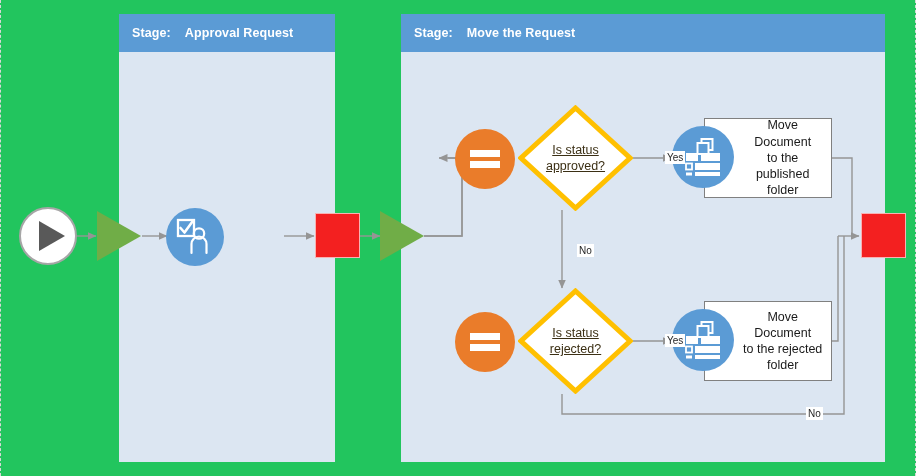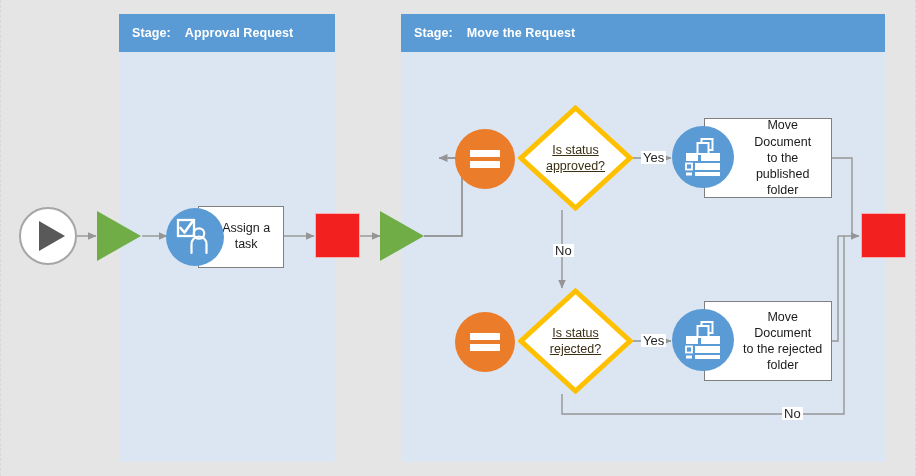--- a/index.html
+++ b/index.html
@@ -7,21 +7,21 @@
     padding: 0;
     background: #ffffff;
   }
   body {
     font-family: "Liberation Sans", sans-serif;
   }
   #canvas {
     position: relative;
     width: 916px;
     height: 476px;
-    background: #e5e5e5;
+    background: #22c55e;
     overflow: hidden;
     border-left: 1px dashed #d8d8d8;
     border-right: 1px dashed #d8d8d8;
     box-sizing: border-box;
   }
   .stage {
     position: absolute;
     background: #dce6f2;
     box-sizing: border-box;
   }
@@ -147,25 +147,26 @@
     font-size: 12.5px;
     color: #3b2f14;
     line-height: 1.3;
     pointer-events: none;
     text-decoration: underline;
   }
   
   .edge-label {
     position: absolute;
     background: #ffffff;
-    font-size: 13px;
+    font-size: 10px;
     color: #262626;
     padding: 0 2px;
     line-height: 13px;
     white-space: nowrap;
+    margin-left: 24px;
   }
   #connectors {
     position: absolute;
     left: 0;
     top: 0;
   }
 </style>
 </head>
 <body>
 
@@ -223,24 +224,20 @@
   </svg>
 
   <div class="node" style="left:18px; top:207px;">
     <div class="start-circle">
       <span class="play-tri"></span>
     </div>
   </div>
 
   <div class="node green-arrow" style="left:96px; top:211px;"></div>
 
-  <div class="node task-box" style="left:197px; top:206px; width:86px; height:62px;">
-    <span class="label" style="white-space:pre-line;">Assign a
-task</span>
-  </div>
   <div class="badge" style="left:165px; top:208px; width:58px; height:58px;">
     <svg width="40" height="40" viewBox="0 0 40 40">
       <rect x="3" y="3" width="16" height="16" fill="none" stroke="#ffffff" stroke-width="2.3"></rect>
       <path d="M5.5,11 L9.5,15.5 L17.5,4.5" fill="none" stroke="#ffffff" stroke-width="2.6" stroke-linecap="round" stroke-linejoin="round"></path>
       <circle cx="24" cy="16.5" r="5.2" fill="none" stroke="#ffffff" stroke-width="2.2"></circle>
       <path d="M16.5,36 L16.5,27 a7.5,7.5 0 0 1 15,0 L31.5,36" fill="none" stroke="#ffffff" stroke-width="2.2" stroke-linecap="round"></path>
     </svg>
   </div>
 
   <div class="node red-stop" style="left:314px; top:213px; width:45px; height:45px;"></div>

